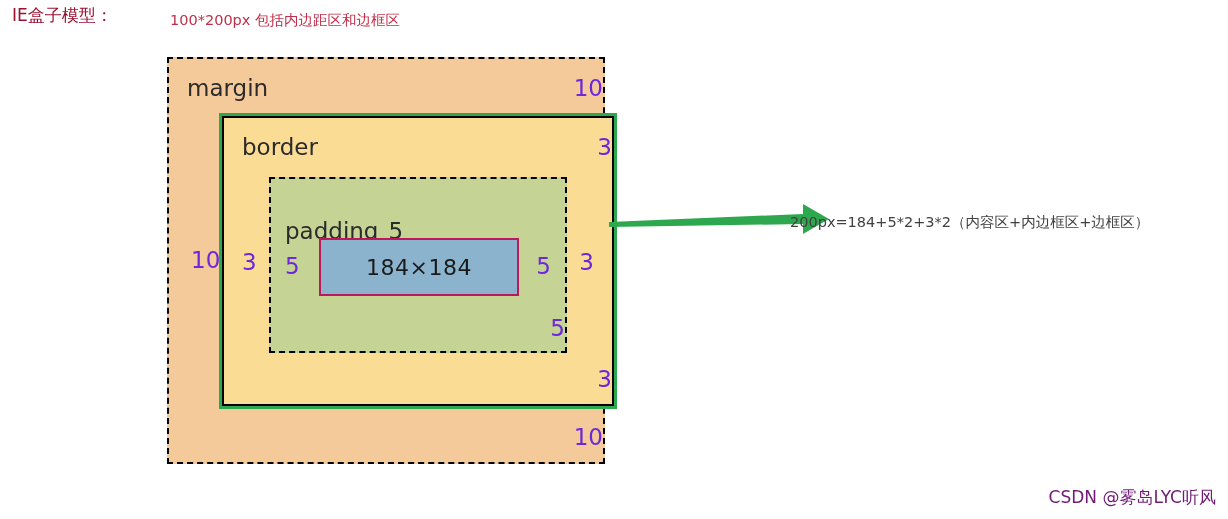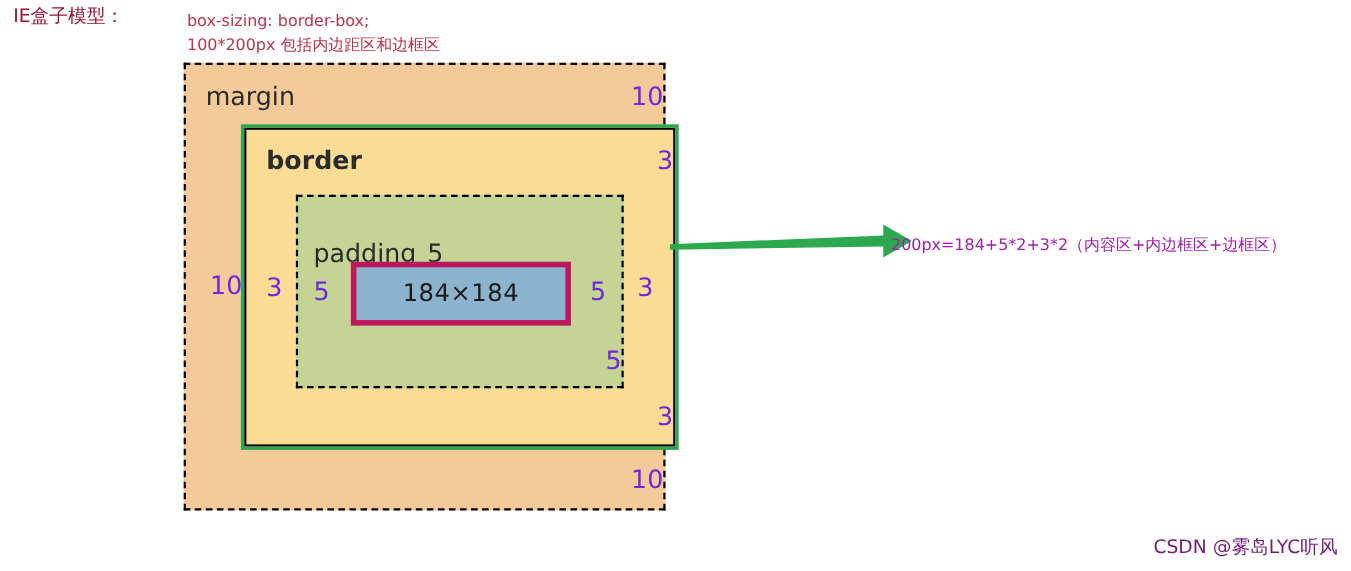--- a/index.html
+++ b/index.html
@@ -73,41 +73,41 @@
   }
 
   .content-box {
     position: absolute;
     left: 48px;
     top: 59px;
     width: 200px;
     height: 58px;
     box-sizing: border-box;
     background: #8BB3CE;
-    border: 5px solid #be185d;
+    border: 2px solid #be185d;
     display: flex;
     align-items: center;
     justify-content: center;
   }
   .content-label {
     font-size: 22px;
     color: #1a1a1a;
     letter-spacing: 0.5px;
     white-space: nowrap;
   }
 
   
   .region-name {
     position: absolute;
     font-size: 23px;
     color: #2b2b2b;
     white-space: nowrap;
   }
   .lbl-margin  { left: 18px;  top: 16px; }
-  .lbl-border  { left: 18px;  top: 16px; font-weight: bold; }
+  .lbl-border  { left: 18px;  top: 16px; }
   .lbl-padding { left: 14px;  top: 14px; margin-top: 25px; }
 
   
   .num {
     position: absolute;
     font-size: 23px;
     color: #6d28d9;
     white-space: nowrap;
     text-align: right;
   }
@@ -129,44 +129,43 @@
   
   .arrow-svg {
     position: absolute;
     left: 607px;
     top: 200px;
     width: 225px;
     height: 42px;
   }
   .annotation {
     position: absolute;
-    left: 810px;
+    left: 790px;
     top: 213px;
     font-size: 14.5px;
-    color: #a21caf;
+    color: #404040;
     white-space: nowrap;
   }
 
   
   .watermark {
     position: absolute;
     right: 12px;
     bottom: 10px;
     font-size: 17px;
     color: #701a75;
     white-space: nowrap;
   }
 </style>
 </head>
 <body>
 
 <div class="title">IE盒子模型：</div>
 
 <div class="subtitle">
-  <div>box-sizing: border-box;</div>
   <div>100*200px 包括内边距区和边框区</div>
 </div>
 
 <div class="margin-box">
   <span class="region-name lbl-margin">margin</span>
   <span class="num num-margin-top">10</span>
   <span class="num num-margin-left">10</span>
   <span class="num num-margin-right">10</span>
   <span class="num num-margin-bottom">10</span>
 

